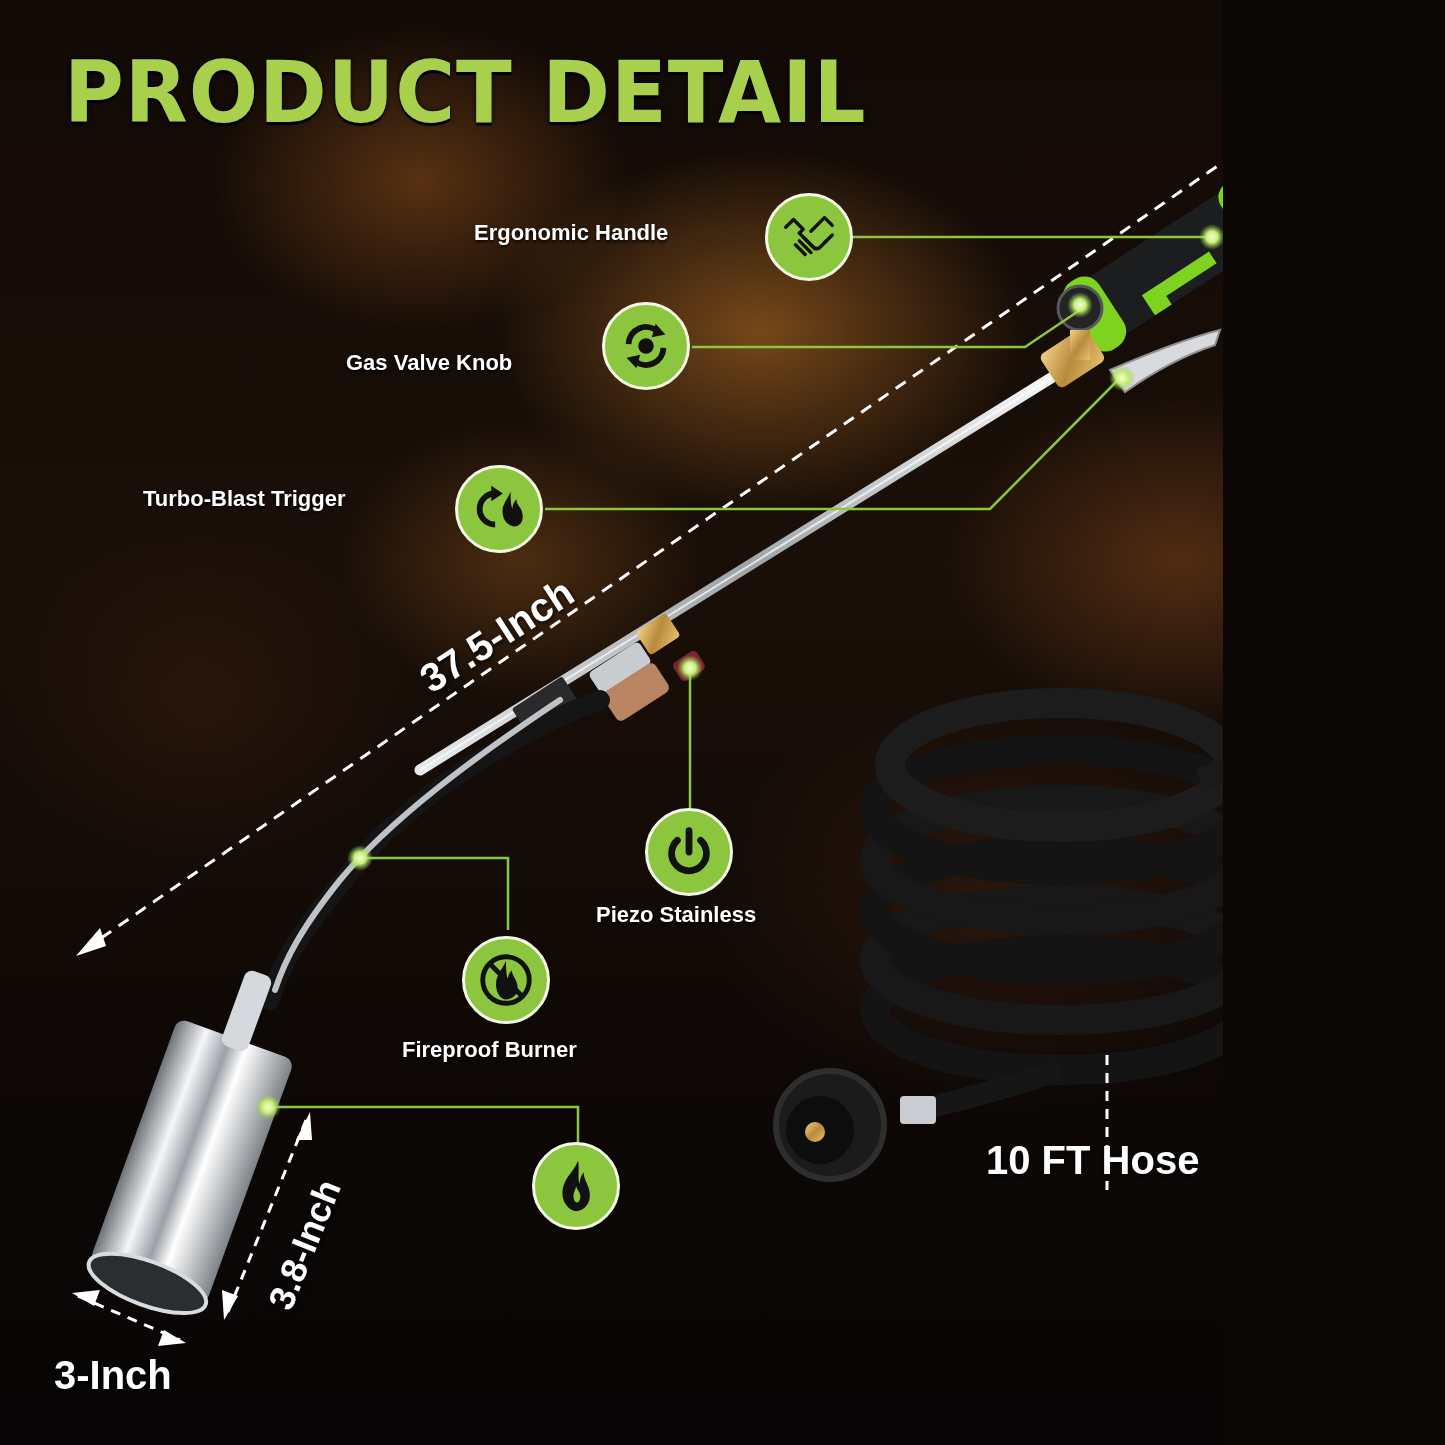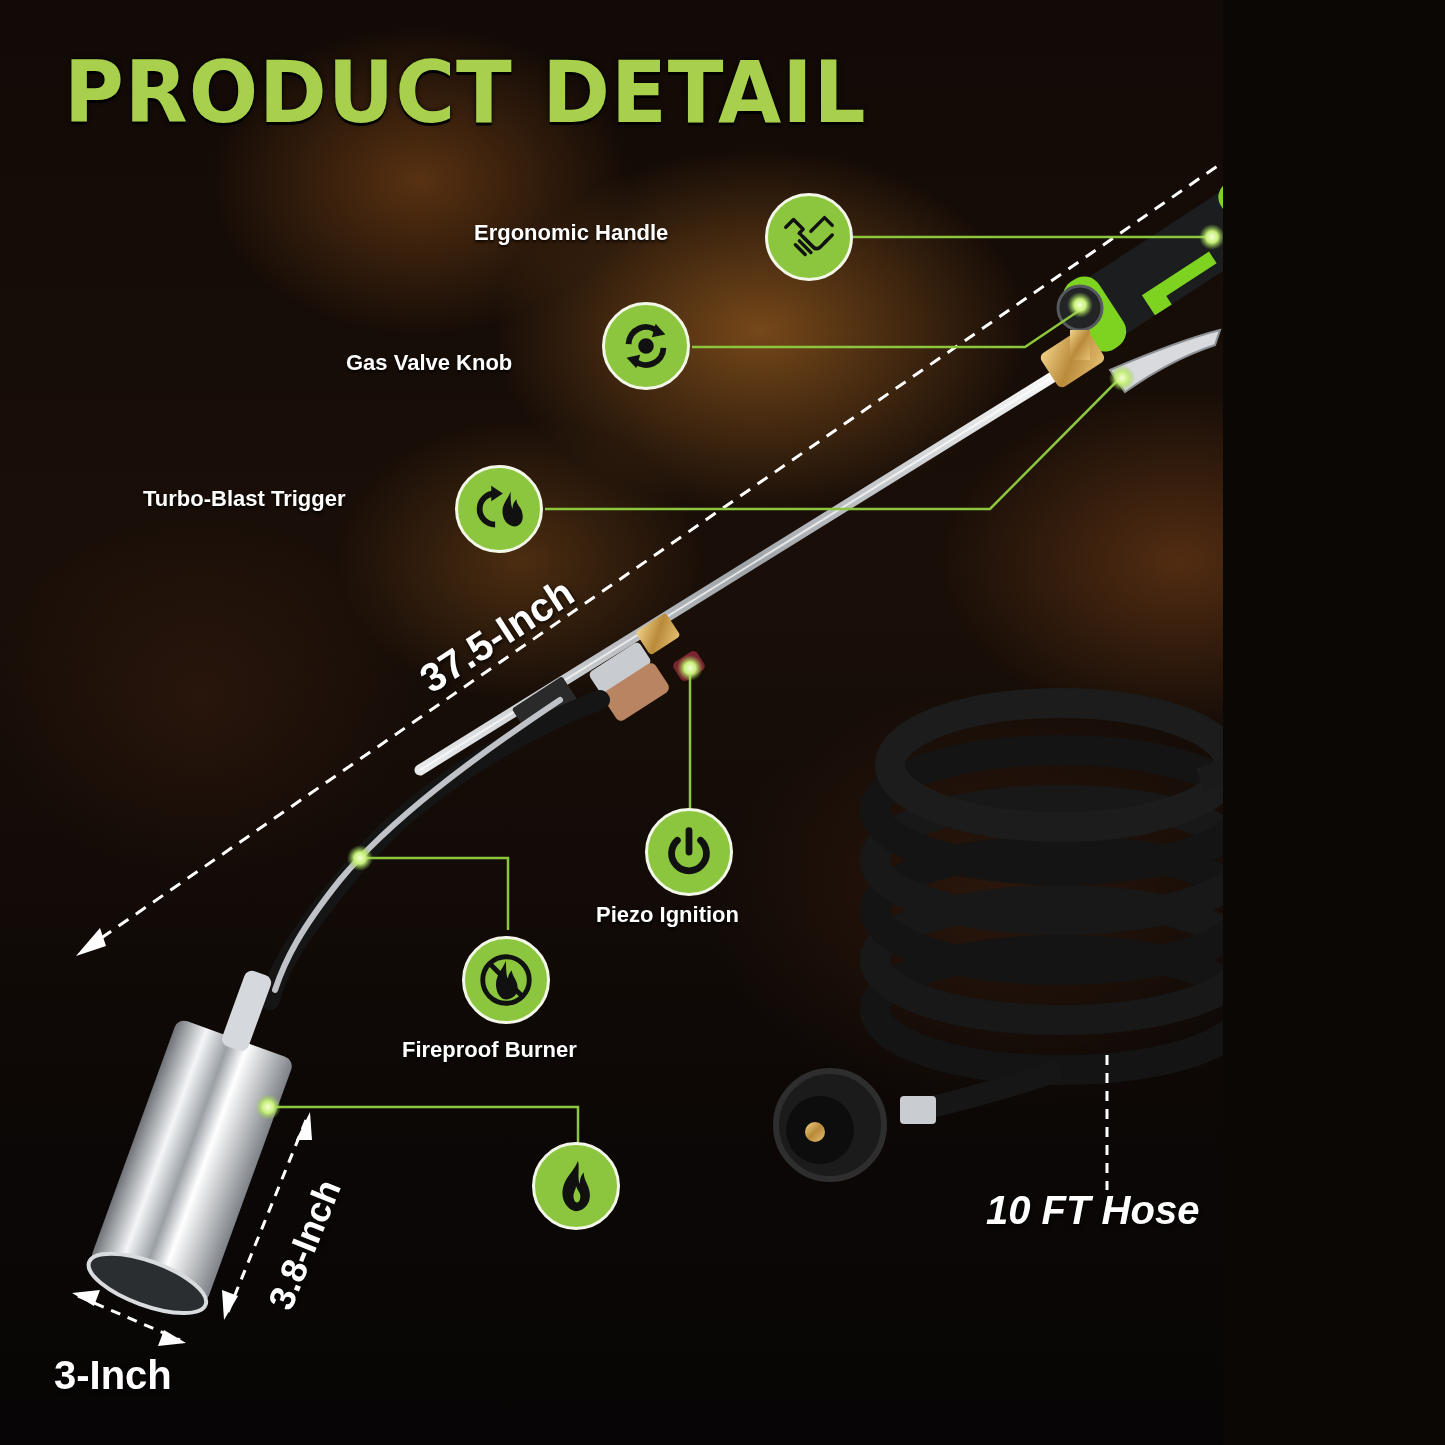--- a/index.html
+++ b/index.html
@@ -208,35 +208,35 @@
       <path d="M44 14 C40 24 34 28 36 38 C37 46 44 50 48 50 C54 50 58 44 56 36 C55 30 50 28 50 22 C46 26 46 30 46 32 C44 28 44 20 44 14 Z" fill="#111"></path>
     </svg>
   </div>
 
   <div class="badge" style="left:645px; top:808px;">
     <svg viewBox="0 0 64 64">
       <path d="M20 20 A18 18 0 1 0 44 20" fill="none" stroke="#111" stroke-width="7" stroke-linecap="round"></path>
       <line x1="32" y1="10" x2="32" y2="32" stroke="#111" stroke-width="7" stroke-linecap="round"></line>
     </svg>
   </div>
-  <div class="label" style="left:596px; top:902px;">Piezo Ignition</div>
+  <div class="label" style="left:596px; top:902px;">Piezo Stainless</div>
 
   <div class="badge" style="left:462px; top:936px;">
     <svg viewBox="0 0 64 64">
       <path d="M32 12 C28 22 20 28 22 40 C23 48 28 52 32 52 C38 52 44 48 44 40 C44 32 38 28 38 22 C34 26 34 30 34 32 C32 26 32 18 32 12 Z" fill="#111"></path>
       <circle cx="32" cy="32" r="24" fill="none" stroke="#111" stroke-width="5"></circle>
       <line x1="15" y1="15" x2="49" y2="49" stroke="#111" stroke-width="5"></line>
     </svg>
   </div>
   <div class="label" style="left:402px; top:1037px;">Fireproof Burner</div>
 
   <div class="badge" style="left:532px; top:1142px;">
     <svg viewBox="0 0 64 64">
       <path d="M34 6 C30 18 18 24 18 40 C18 50 26 58 32 58 C40 58 48 50 46 38 C45 30 40 26 40 18 C36 22 36 28 36 30 C33 24 36 14 34 6 Z M30 46 C28 40 32 36 32 32 C34 38 38 40 36 46 C35 50 31 50 30 46 Z" fill="#111" fill-rule="evenodd"></path>
     </svg>
   </div>
 
   <div class="dim" style="left:412px; top:664px; transform: rotate(-33deg);">37.5-Inch</div>
   <div class="dim" style="left:260px; top:1300px; font-size:36px; transform: rotate(-68deg);">3.8-Inch</div>
   <div class="dim" style="left:54px; top:1353px;">3-Inch</div>
-  <div class="dim" style="left:986px; top:1188px;font-style:italic;">10 FT Hose</div>
+  <div class="dim" style="left:986px; top:1138px;">10 FT Hose</div>
 
 </div>
 
 </body></html>

